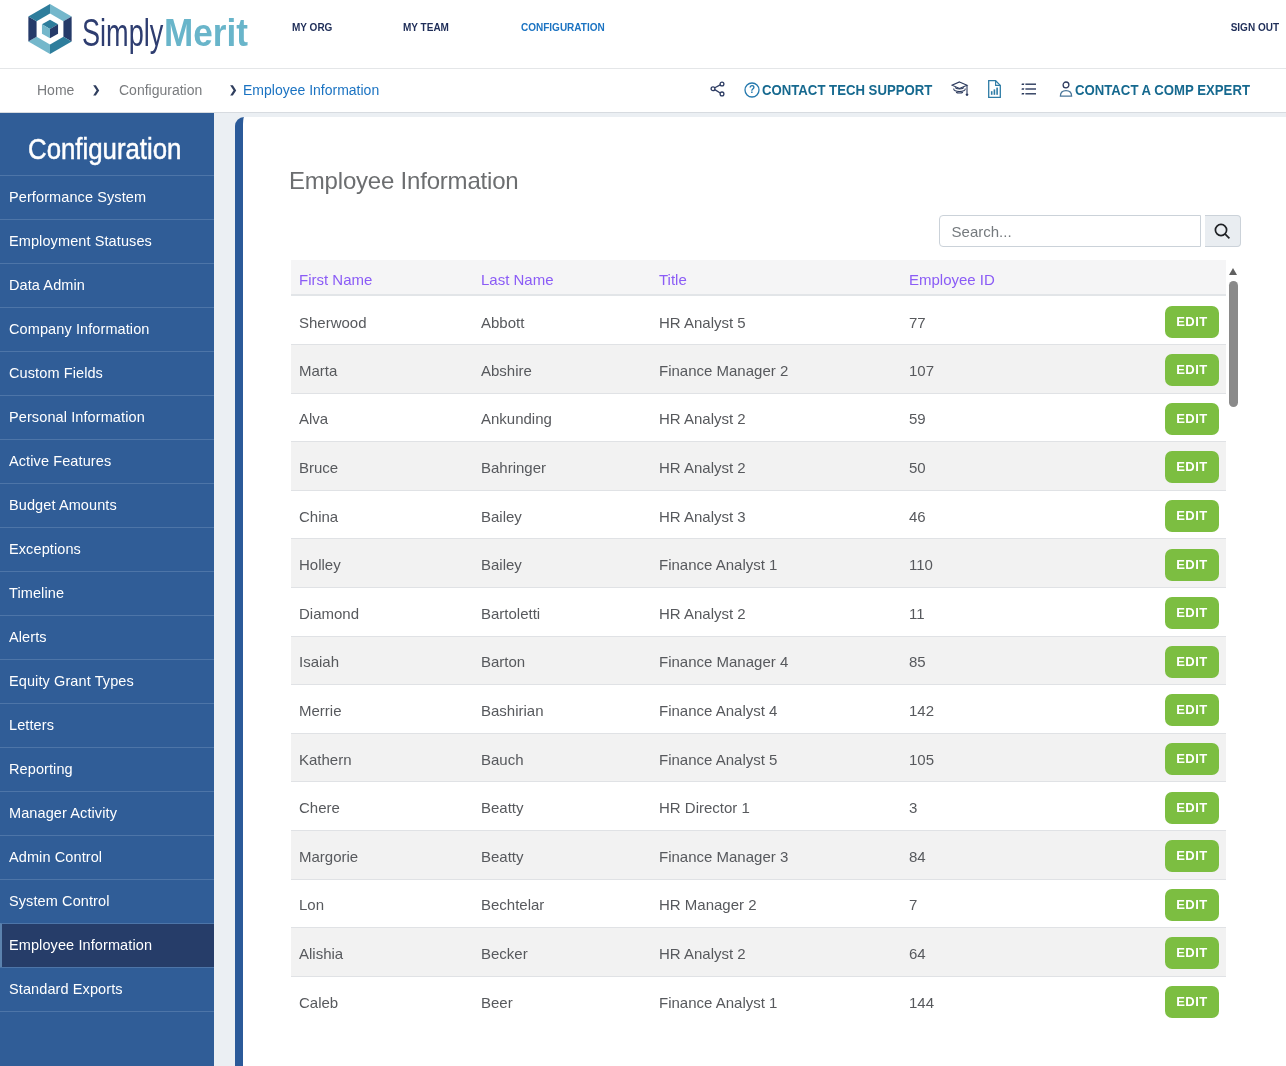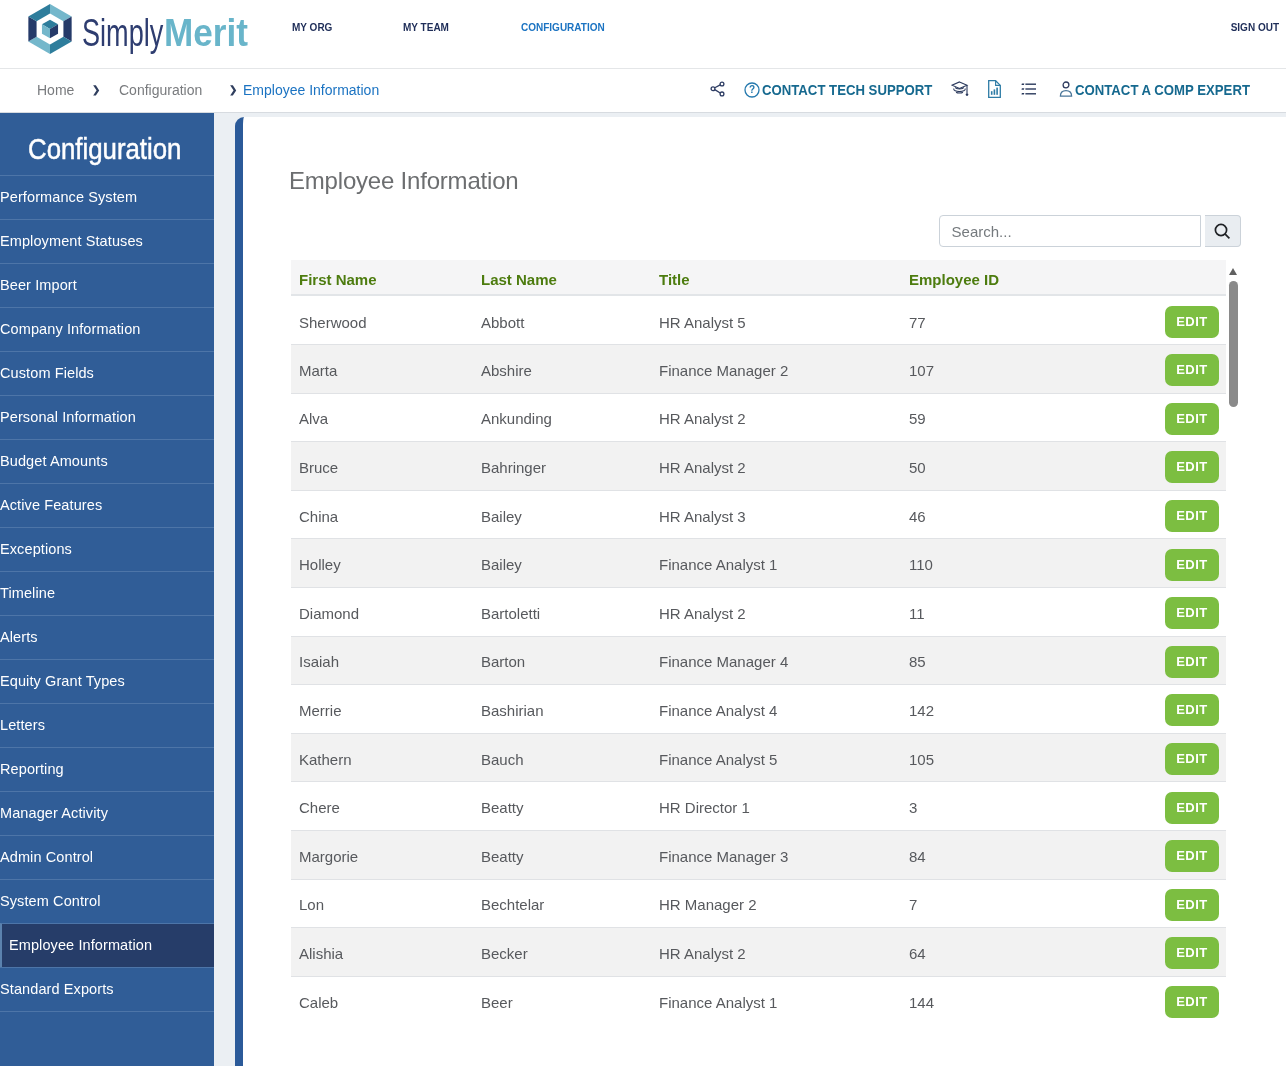--- a/index.html
+++ b/index.html
@@ -27,41 +27,41 @@
 .act { position:absolute; top:13px; font-size:15.5px; line-height:16px; font-weight:700; color:#16698f;
   letter-spacing:0px; transform:scaleX(0.85); transform-origin:left top; white-space:nowrap; }
 .aicon { position:absolute; }
 
 .content { position:absolute; left:0; top:113px; width:1286px; height:953px; background:#ebeff3; }
 .side { position:absolute; left:0; top:0; width:214px; height:953px; background:#305d97; }
 .side h2 { position:absolute; left:28px; top:21px; font-size:30px; line-height:30px; font-weight:400; color:#fff;
   -webkit-text-stroke:0.5px #fff; letter-spacing:0px; transform:scaleX(0.86); transform-origin:left top; white-space:nowrap; }
 .menu { position:absolute; left:0; top:62px; width:214px; list-style:none; }
 .menu li { height:44px; line-height:43px; border-top:1px solid #4d75a8; color:#fff;
-  font-size:14.5px; letter-spacing:0.1px;
+  font-size:14.5px; padding-left:9px; letter-spacing:0.1px;
   white-space:nowrap; overflow:hidden; }
 .menu li.on { background:#263d69; border-left:2px solid #5b82ae; padding-left:7px; }
 
 .card { position:absolute; left:235px; top:4px; width:1051px; height:949px; background:#fff;
   border-left:8px solid #2b5a99; border-top-left-radius:9px; }
 .card h1 { position:absolute; left:46px; top:50px; font-size:24px; font-weight:400;
   color:#6c6e70; letter-spacing:-0.2px; }
 .srch { position:absolute; right:45px; top:98px; height:32px; }
 .srch input { width:262px; height:32px; border:1px solid #cbd2d9; border-radius:4px 0 0 4px;
   padding:0 12px; font-size:15px; font-family:Liberation Sans, sans-serif; color:#555;
   vertical-align:top; outline:none; }
 .srch input::placeholder { color:#757a7e; }
 .srch .btn { display:inline-block; width:36px; height:32px; background:#e9edf1;
   border:1px solid #cbd2d9; border-left:none; border-radius:0 4px 4px 0;
   vertical-align:top; text-align:center; padding-top:7px; }
 
 .twrap { position:absolute; left:48px; top:143px; width:935px; height:806px; overflow:hidden; }
 table { width:935px; border-collapse:collapse; table-layout:fixed; }
-th { height:35px; background:#f5f5f6; text-align:left; font-size:15px; color:#4d7c0f;
-  padding:5px 0 0 8px; font-weight:700; border-bottom:2px solid #e2e5e8; }
+th { height:35px; background:#f5f5f6; text-align:left; font-size:15px; color:#8b5cf6;
+  padding:5px 0 0 8px; font-weight:400; border-bottom:2px solid #e2e5e8; }
 td { font-size:15px; color:#57595d; padding:3px 0 0 8px; border-top:1px solid #e0e2e5; }
 tbody tr { height:48.6px; }
 tbody tr:first-child { height:49.5px; }
 tbody tr:first-child td { border-top:none; padding-top:4px; }
 tbody tr:nth-child(even) td { background:#f2f2f2; }
 .c1 { width:182px; } .c2 { width:178px; } .c3 { width:250px; } .c4 { width:249px; }
 .c5 { width:76px; text-align:right; padding-right:7px; }
 .ebtn { display:inline-block; width:54px; height:32px; line-height:32px; border-radius:7px;
   background:#7cbe41; color:#fff; font-weight:700; font-size:13px; letter-spacing:0.5px;
   text-align:center; }
@@ -151,26 +151,26 @@
   </svg>
   <div class="act" style="left:1075px;">CONTACT A COMP EXPERT</div>
 </div>
 
 <div class="content">
   <div class="side">
     <h2>Configuration</h2>
     <ul class="menu">
       <li>Performance System</li>
       <li>Employment Statuses</li>
-      <li>Beer Import</li>
+      <li>Data Admin</li>
       <li>Company Information</li>
       <li>Custom Fields</li>
       <li>Personal Information</li>
+      <li>Active Features</li>
       <li>Budget Amounts</li>
-      <li>Active Features</li>
       <li>Exceptions</li>
       <li>Timeline</li>
       <li>Alerts</li>
       <li>Equity Grant Types</li>
       <li>Letters</li>
       <li>Reporting</li>
       <li>Manager Activity</li>
       <li>Admin Control</li>
       <li>System Control</li>
       <li class="on">Employee Information</li>

